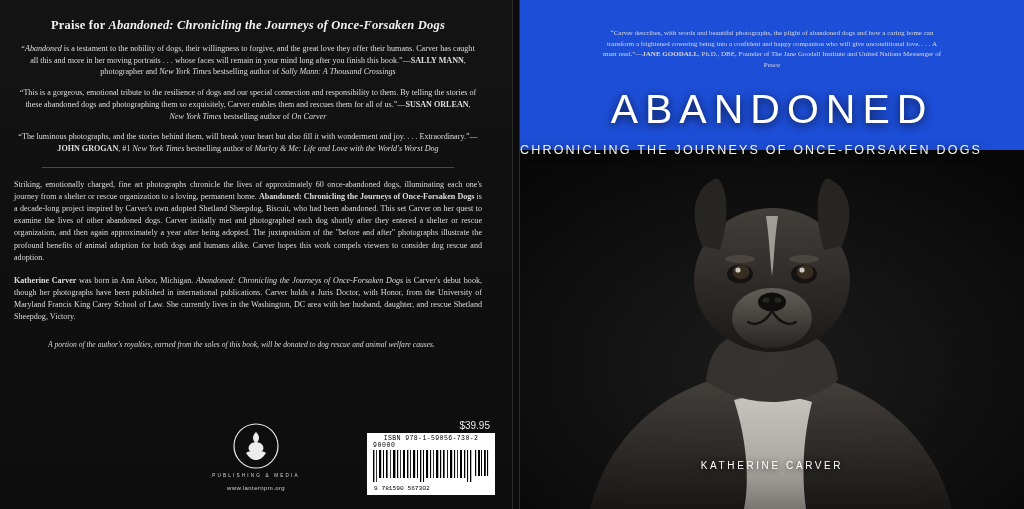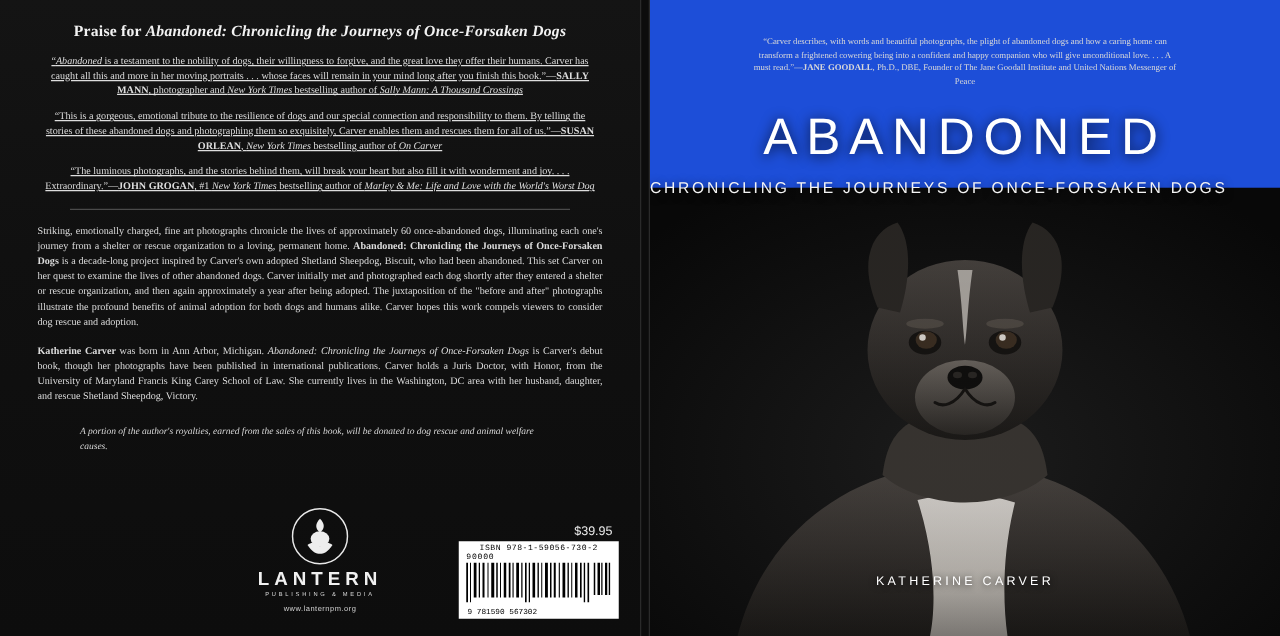--- a/index.html
+++ b/index.html
@@ -16,41 +16,40 @@
     background: #0a0a0a;
     display: flex;
   }
 
   
   .back-cover {
     position: relative;
     width: 512px; height: 509px;
     background: linear-gradient(180deg,#141414 0%, #101010 40%, #0d0d0d 100%);
     color: #e9e9e9;
-    padding: 14px 24px 10px 24px;
+    padding: 14px 24px 10px 8px;
   }
   .praise-head {
     text-align: center;
     font-family: "Liberation Serif", serif;
     font-size: 12.5px;
     font-weight: bold;
     letter-spacing: .2px;
     margin: 4px 0 10px 0;
     color: #f2f2f2;
   }
   .praise-head em { font-style: italic; font-weight: bold; }
 
   .blurb {
     font-family: "Liberation Serif", serif;
     font-size: 8.1px;
     line-height: 1.45;
     text-align: center;
     color: #dedede;
     margin: 0 10px 9px 10px;
-    text-decoration: underline;
   }
   .blurb em { font-style: italic; }
   .blurb b { font-weight: bold; }
 
   .rule {
     width: 86%;
     height: 1px;
     background: #4a4a4a;
     margin: 12px auto 11px auto;
     border: 0;
@@ -269,21 +268,20 @@
     <div class="royalty">A portion of the author's royalties, earned from the sales of this book, will be donated to dog rescue and animal welfare causes.</div>
 
     <div class="pub">
       <svg class="pub-mark" width="46" height="46" viewBox="0 0 46 46">
         <circle cx="23" cy="23" r="22" fill="none" stroke="#e8e8e8" stroke-width="1.2"></circle>
         <path d="M23 9 C19 13 19 17 23 20 C27 17 27 13 23 9 Z" fill="#ededed"></path>
         <ellipse cx="23" cy="25" rx="7.5" ry="6" fill="#ededed"></ellipse>
         <path d="M13 30 C17 27 20 29 23 31 C26 29 29 27 33 30 C29 36 26 37 23 37 C20 37 17 36 13 30 Z" fill="#ededed"></path>
         <rect x="22.3" y="20" width="1.4" height="4" fill="#ededed"></rect>
       </svg>
-      <div class="pub-name">LANTERN</div>
       <div class="pub-sub">PUBLISHING &amp; MEDIA</div>
       <div class="pub-url">www.lanternpm.org</div>
     </div>
 
     <div class="price">$39.95</div>
 
     <div class="barcode-box">
       <div class="barcode-isbn">ISBN 978-1-59056-730-2</div>
       <div class="barcode-ext">90000</div>
       <svg class="bars" viewBox="0 0 120 32" preserveAspectRatio="none">

